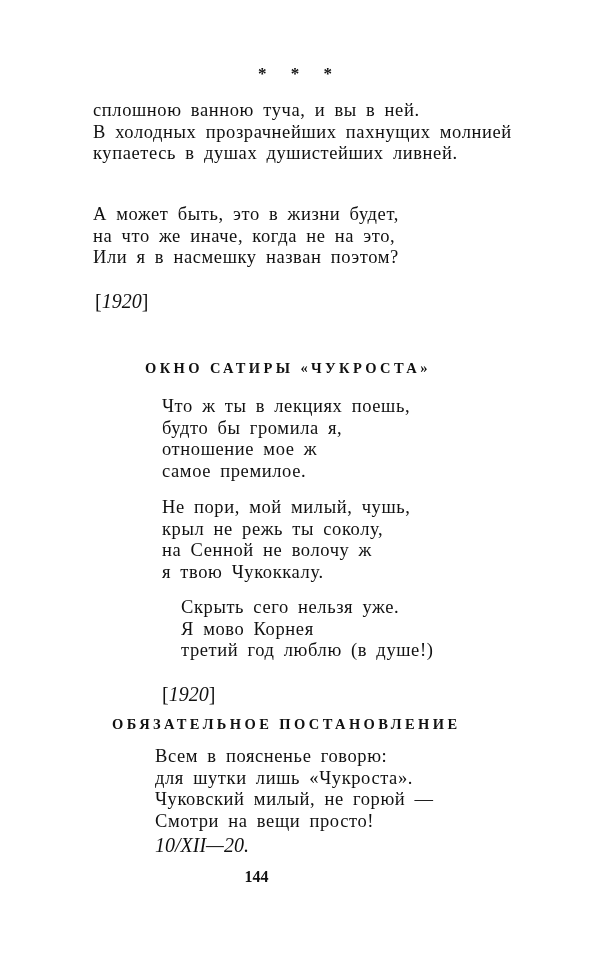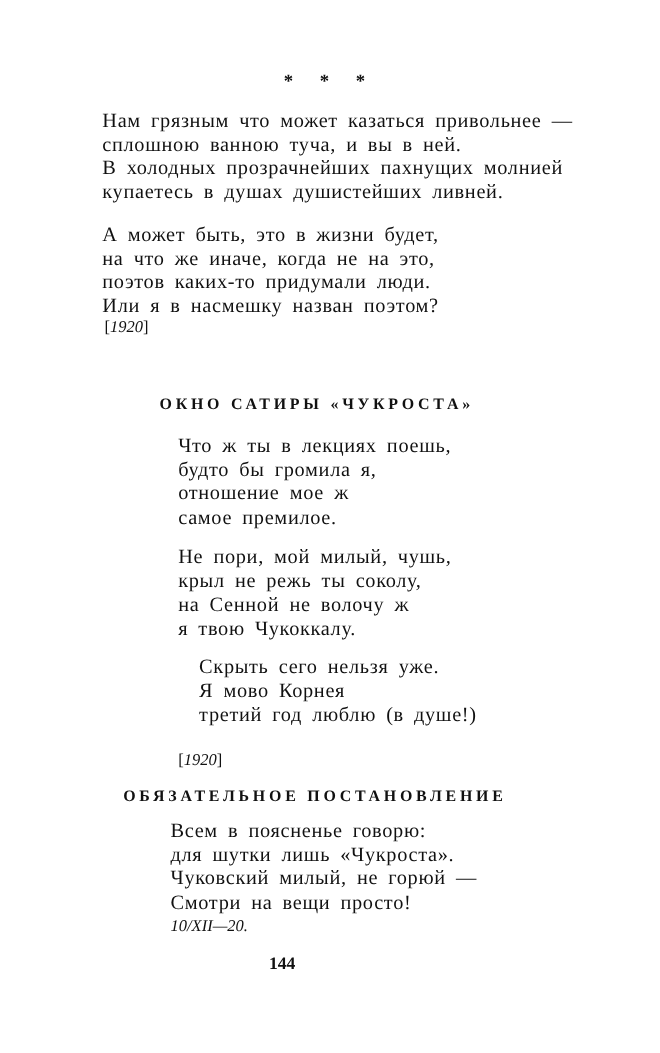--- a/index.html
+++ b/index.html
@@ -8,43 +8,41 @@
     font-family: "Liberation Serif", "DejaVu Serif", serif;
     color: #111111;
   }
   .abs { position: absolute; }
   .stars {
     left: 0; width: 600px; top: 64px; text-align: center;
     font-size: 17px; font-weight: bold; letter-spacing: 10px;
   }
   .stanza { position: absolute; font-size: 18.5px; line-height: 21.5px; letter-spacing: 0.6px; word-spacing: 4px; }
   .stanza div { white-space: nowrap; }
-  .date { position: absolute; font-size: 15px; font-style: italic; }
+  .date { position: absolute; font-size: 20px; font-style: italic; }
   .date .br { font-style: normal; }
   .heading {
     position: absolute; font-family: Liberation Serif, serif;
     font-weight: bold; font-size: 14.5px; letter-spacing: 3.4px; white-space: nowrap;
   }
   .pagenum { position: absolute; left: 0; width: 513px; text-align: center; top: 868px; font-size: 16px; font-weight: bold; }
 </style>
 </head>
 <body>
 
 <div class="abs stars">* * *</div>
 
 <div class="stanza" style="left:93px; top:100px;">
-  <div>Нам грязным что может казаться привольнее —</div>
   <div>сплошною ванною туча, и вы в ней.</div>
   <div>В холодных прозрачнейших пахнущих молнией</div>
   <div>купаетесь в душах душистейших ливней.</div>
 </div>
 <div class="stanza" style="left:93px; top:204px;">
   <div>А может быть, это в жизни будет,</div>
   <div>на что же иначе, когда не на это,</div>
-  <div>поэтов каких-то придумали люди.</div>
   <div>Или я в насмешку назван поэтом?</div>
 </div>
 <div class="date" style="left:95px; top:290px;">
   <span class="br">[</span><span>1920</span><span class="br">]</span>
 </div>
 
 <div class="heading" style="left:145px; top:360px;">ОКНО САТИРЫ «ЧУКРОСТА»</div>
 <div class="stanza" style="left:162px; top:396px;">
   <div>Что ж ты в лекциях поешь,</div>
   <div>будто бы громила я,</div>

